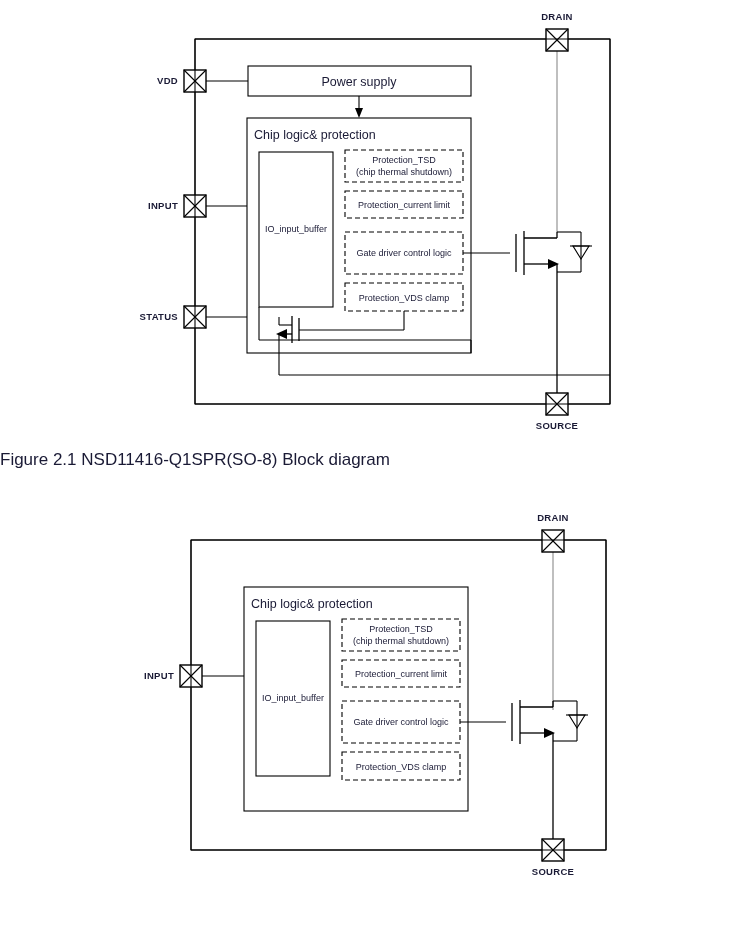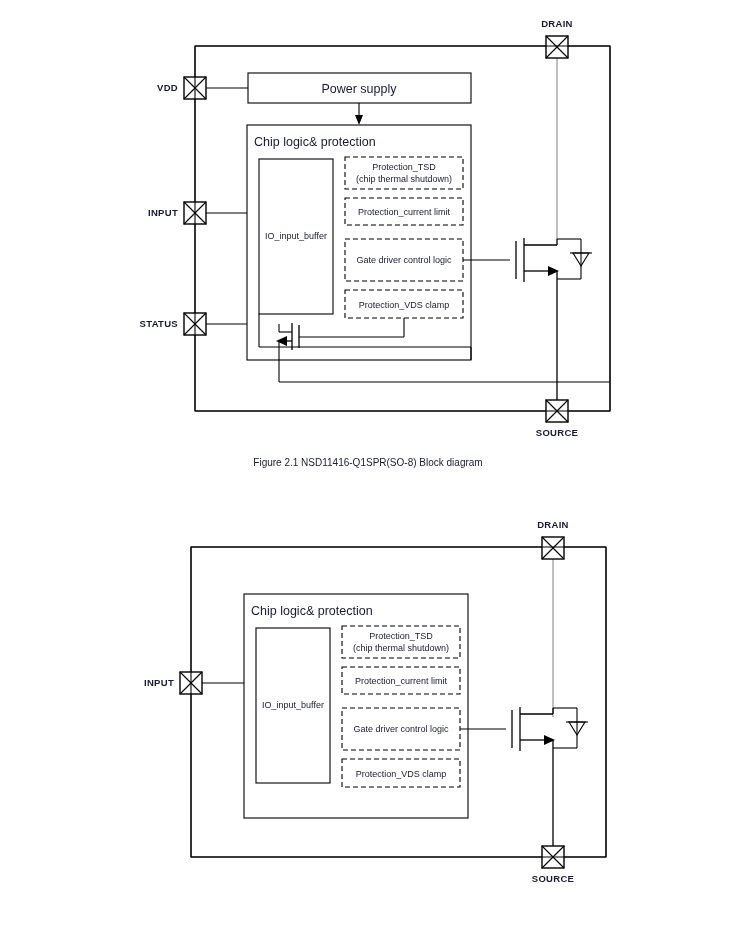--- a/index.html
+++ b/index.html
@@ -12,21 +12,20 @@
     height: 930px;
     font-family: "Liberation Sans", sans-serif;
     color: #1a1a2e;
     position: relative;
     overflow: hidden;
   }
   .page {
     position: relative;
     width: 736px;
     height: 758px;
-    margin-top: 7px;
   }
   svg.diagram {
     position: absolute;
     left: 0;
     top: 0;
     display: block;
   }
   .wire {
     stroke: #000000;
     stroke-width: 1.1;
@@ -85,22 +84,21 @@
   }
   .t-box-sm {
     font-size: 9px;
   }
   .t-power {
     font-size: 12.5px;
   }
   .caption {
     position: absolute;
     width: 736px;
-    text-align: center;
-    font-size: 10px;
+    font-size: 17px;
     color: #1a1a35;
     font-family: "Liberation Sans", sans-serif;
   }
   #caption1 { top: 450px; }
   #caption2 { top: 900px; }
 </style>
 </head>
 <body>
 
 <div class="page">

